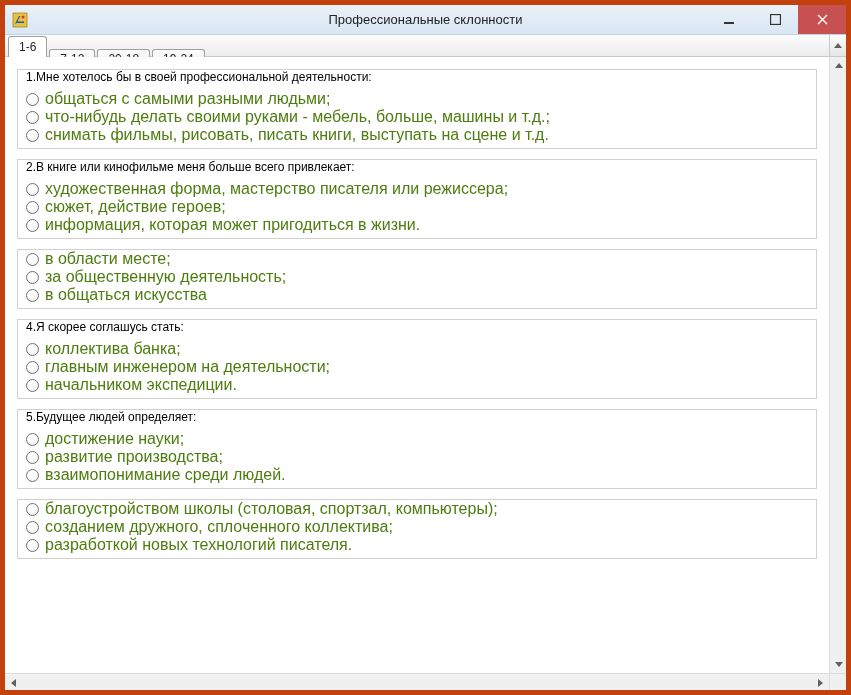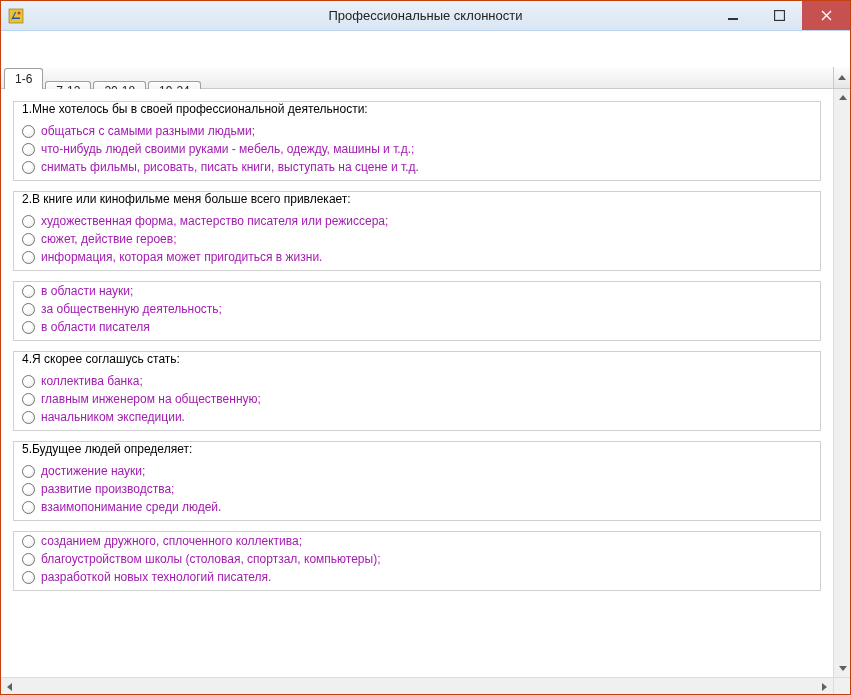--- a/index.html
+++ b/index.html
@@ -2,21 +2,21 @@
 <html><head>
 <meta charset="utf-8">
 <style>
   * { box-sizing: border-box; }
   html, body { margin: 0; padding: 0; height: 100%; font-family: Tahoma, Arial, sans-serif; font-size: 12px; }
   body { background: #fff; overflow: hidden; }
 
   .window {
     width: 851px;
     height: 695px;
-    border: 1px solid #c2410c;
+    border: 5px solid #c2410c;
     display: flex;
     flex-direction: column;
     background: #fff;
     position: relative;
   }
 
   .titlebar {
     height: 30px;
     background: linear-gradient(to bottom, #eaf1f8, #d9e6f4);
     display: flex;
@@ -58,21 +58,20 @@
 
   .tabbar {
     height: 22px;
     background: linear-gradient(to bottom, #fdfdfd, #ececec);
     border-bottom: 1px solid #c9c9c9;
     display: flex;
     align-items: flex-end;
     padding-left: 3px;
     padding-right: 18px;
     position: relative;
-    margin-top: 36px;
   }
   .tab {
     border: 1px solid #9f9f9f;
     border-bottom: none;
     background: linear-gradient(to bottom, #fdfdfd, #e9e9e9);
     padding: 2px 10px 3px;
     margin-right: 2px;
     font-size: 12px;
     color: #222;
     position: relative;
@@ -128,22 +127,22 @@
   }
   .radio {
     width: 13px; height: 13px;
     border: 1px solid #707070;
     border-radius: 50%;
     margin-right: 6px;
     flex: 0 0 auto;
     background: radial-gradient(circle at 35% 30%, #fff 0%, #fff 35%, #e8e8e8 100%);
   }
   .opt-label {
-    color: #a21caf;
-    font-size: 12px;
+    color: #4d7c0f;
+    font-size: 16px;
   }
 
   
   .vscrollbar {
     position: absolute;
     top: 0; right: 0; bottom: 17px;
     width: 17px;
     background: #f0f0f0;
     border-left: 1px solid #dcdcdc;
     display: flex;
@@ -230,21 +229,21 @@
     <div class="content">
 
     <div class="group">
           <div class="group-title">1.Мне хотелось бы в своей профессиональной деятельности:</div>
           <div class="opt-row">
             <div class="radio"></div>
             <span class="opt-label">общаться с самыми разными людьми;</span>
           </div>
           <div class="opt-row">
             <div class="radio"></div>
-            <span class="opt-label">что-нибудь людей своими руками - мебель, одежду, машины и т.д.;</span>
+            <span class="opt-label">что-нибудь делать своими руками - мебель, больше, машины и т.д.;</span>
           </div>
           <div class="opt-row">
             <div class="radio"></div>
             <span class="opt-label">снимать фильмы, рисовать, писать книги, выступать на сцене и т.д.</span>
           </div>
         </div>
         <div class="group">
           <div class="group-title">2.В книге или кинофильме меня больше всего привлекает:</div>
           <div class="opt-row">
             <div class="radio"></div>
@@ -255,40 +254,40 @@
             <span class="opt-label">сюжет, действие героев;</span>
           </div>
           <div class="opt-row">
             <div class="radio"></div>
             <span class="opt-label">информация, которая может пригодиться в жизни.</span>
           </div>
         </div>
         <div class="group">
           <div class="opt-row">
             <div class="radio"></div>
-            <span class="opt-label">в области науки;</span>
+            <span class="opt-label">в области месте;</span>
           </div>
           <div class="opt-row">
             <div class="radio"></div>
             <span class="opt-label">за общественную деятельность;</span>
           </div>
           <div class="opt-row">
             <div class="radio"></div>
-            <span class="opt-label">в области писателя</span>
+            <span class="opt-label">в общаться искусства</span>
           </div>
         </div>
         <div class="group">
           <div class="group-title">4.Я скорее соглашусь стать:</div>
           <div class="opt-row">
             <div class="radio"></div>
             <span class="opt-label">коллектива банка;</span>
           </div>
           <div class="opt-row">
             <div class="radio"></div>
-            <span class="opt-label">главным инженером на общественную;</span>
+            <span class="opt-label">главным инженером на деятельности;</span>
           </div>
           <div class="opt-row">
             <div class="radio"></div>
             <span class="opt-label">начальником экспедиции.</span>
           </div>
         </div>
         <div class="group">
           <div class="group-title">5.Будущее людей определяет:</div>
           <div class="opt-row">
             <div class="radio"></div>
@@ -299,25 +298,25 @@
             <span class="opt-label">развитие производства;</span>
           </div>
           <div class="opt-row">
             <div class="radio"></div>
             <span class="opt-label">взаимопонимание среди людей.</span>
           </div>
         </div>
         <div class="group">
           <div class="opt-row">
             <div class="radio"></div>
+            <span class="opt-label">благоустройством школы (столовая, спортзал, компьютеры);</span>
+          </div>
+          <div class="opt-row">
+            <div class="radio"></div>
             <span class="opt-label">созданием дружного, сплоченного коллектива;</span>
-          </div>
-          <div class="opt-row">
-            <div class="radio"></div>
-            <span class="opt-label">благоустройством школы (столовая, спортзал, компьютеры);</span>
           </div>
           <div class="opt-row">
             <div class="radio"></div>
             <span class="opt-label">разработкой новых технологий писателя.</span>
           </div>
         </div>
       </div>
 
     <div class="vscrollbar">
       <div class="sb-btn">

